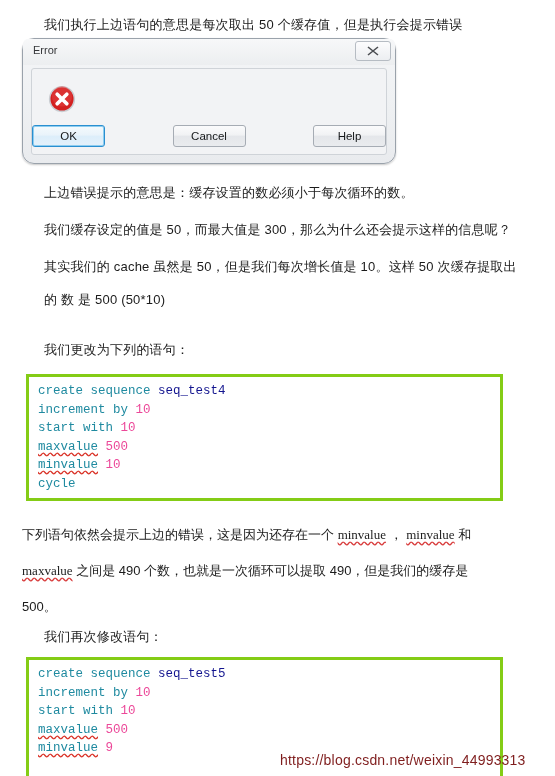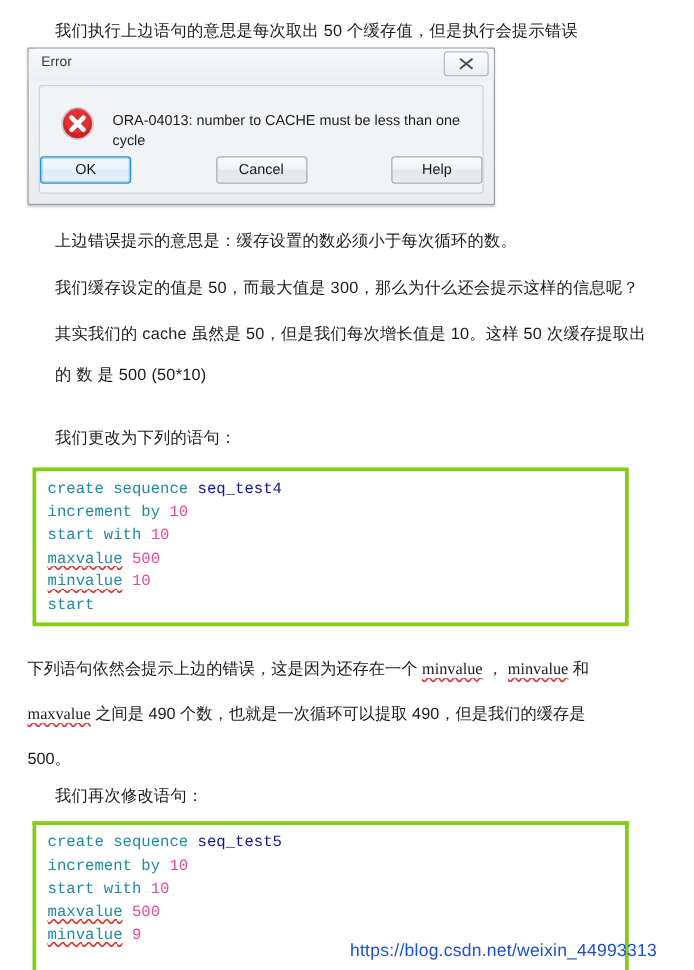--- a/index.html
+++ b/index.html
@@ -39,21 +39,21 @@
   }
 
   
   .dialog {
     position: absolute;
     left: 22px;
     top: 38px;
     width: 374px;
     height: 126px;
     border: 1px solid #9aa2ab;
-    border-radius: 1px;
+    border-radius: 12px;
     background: linear-gradient(to bottom, #f4f5f7 0%, #eff1f3 48%, #e9ebee 100%);
     box-shadow: 0 1px 2px rgba(0,0,0,0.22);
     box-sizing: border-box;
   }
   .dialog-titlebar {
     position: relative;
     height: 26px;
     border-radius: 5px 5px 0 0;
     background: linear-gradient(to bottom, #f7f8f9 0%, #eceef0 100%);
   }
@@ -164,21 +164,21 @@
     text-decoration-skip-ink: none;
     text-underline-offset: 2px;
   }
 
   
   .watermark {
     position: absolute;
     left: 280px;
     top: 752px;
     font-size: 14px;
-    color: #1d4ed8;
+    color: #7f1d1d;
     font-family: "Liberation Sans", sans-serif;
     letter-spacing: 0.2px;
     white-space: nowrap;
   }
 </style>
 </head>
 <body>
 
 <div class="article">
 
@@ -213,37 +213,36 @@
   </div>
 
   <div class="dialog-body">
     <svg class="err-icon" viewBox="0 0 32 32">
       <circle cx="16" cy="16" r="15" fill="#c9ccd1"></circle>
       <circle cx="16" cy="16" r="13.2" fill="#d32020"></circle>
       <circle cx="16" cy="13" r="11.6" fill="#e24141" opacity="0.55"></circle>
       <path d="M10.5 10.5 L21.5 21.5 M21.5 10.5 L10.5 21.5" stroke="#ffffff" stroke-width="4.2" stroke-linecap="round" fill="none"></path>
     </svg>
 
-    <div class="err-msg">ORA-04013: number to CACHE must be less than one cycle</div>
 
     <div class="btn-row">
       <button class="dlg-btn focused">OK</button>
       <button class="dlg-btn">Cancel</button>
       <button class="dlg-btn">Help</button>
     </div>
   </div>
 </div>
 
 <div class="codeblock" id="code-0" style="top:362px;">
     <div class="codeline"><span class="kw">create sequence </span><span class="ident">seq_test4</span></div>
     <div class="codeline"><span class="kw">increment by </span><span class="num2">10</span></div>
     <div class="codeline"><span class="kw">start with </span><span class="num2">10</span></div>
     <div class="codeline"><span class="kw-spell">maxvalue</span><span class="kw"> </span><span class="num2">500</span></div>
     <div class="codeline"><span class="kw-spell">minvalue</span><span class="kw"> </span><span class="num2">10</span></div>
-    <div class="codeline"><span class="kw">start</span></div>
+    <div class="codeline"><span class="kw">cycle</span></div>
   </div>
 
 <div class="codeblock" id="code-1" style="top:645px; height:146px; border-bottom:none;">
     <div class="codeline"><span class="kw">create sequence </span><span class="ident">seq_test5</span></div>
     <div class="codeline"><span class="kw">increment by </span><span class="num2">10</span></div>
     <div class="codeline"><span class="kw">start with </span><span class="num2">10</span></div>
     <div class="codeline"><span class="kw-spell">maxvalue</span><span class="kw"> </span><span class="num2">500</span></div>
     <div class="codeline"><span class="kw-spell">minvalue</span><span class="kw"> </span><span class="num2">9</span></div>
   </div>
 

